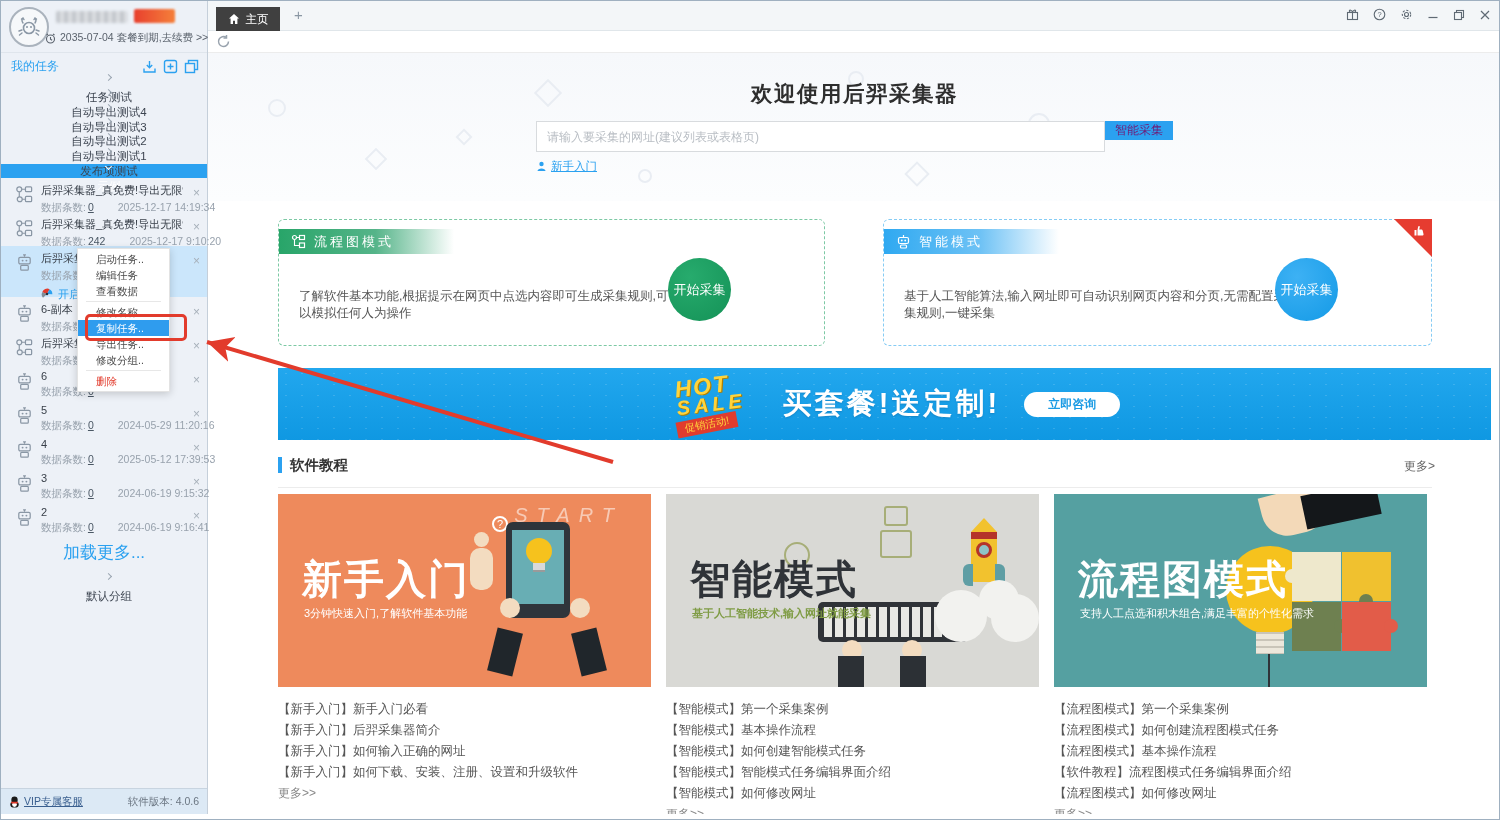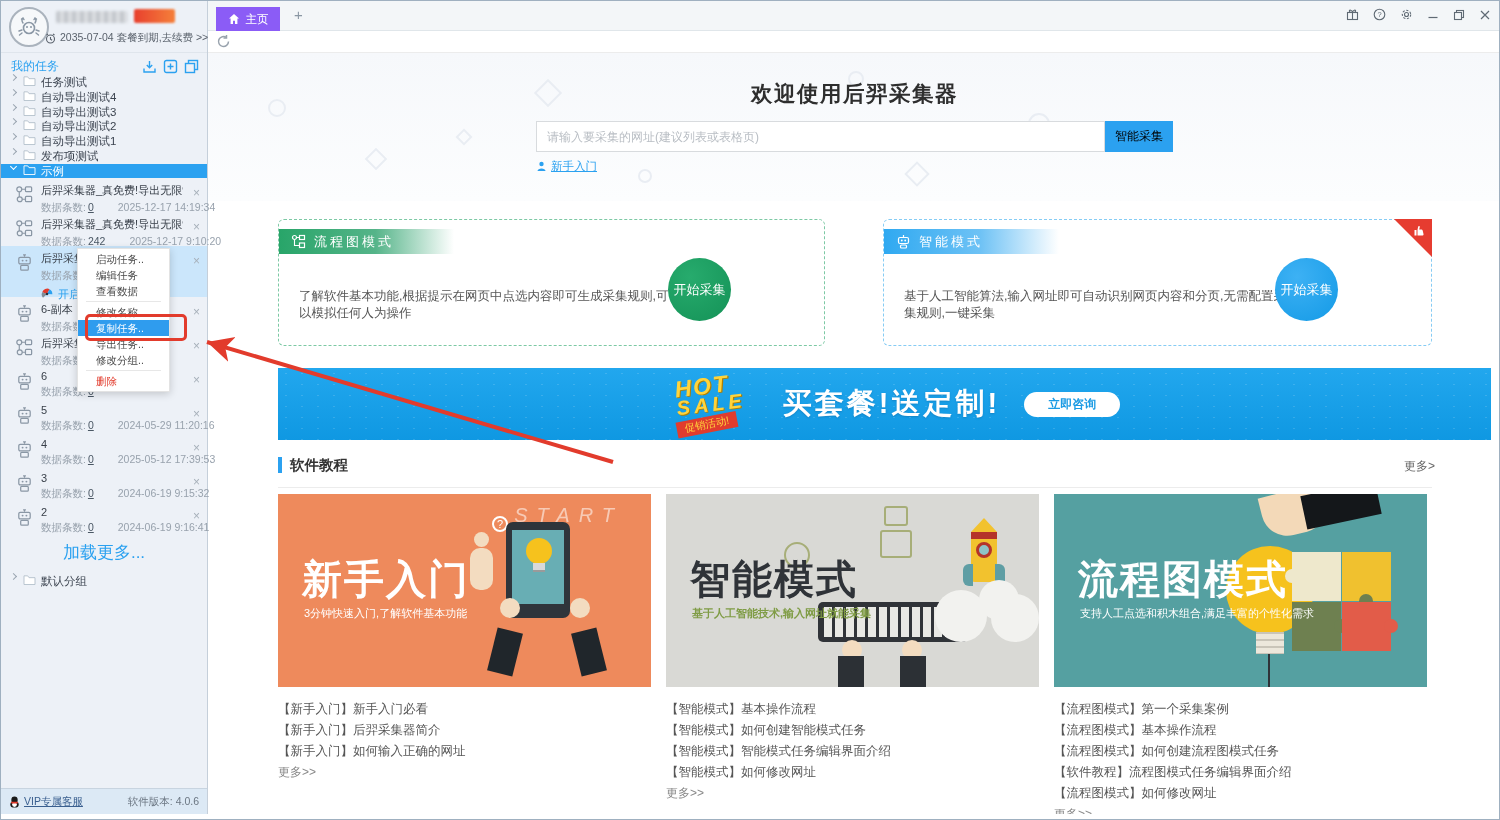--- a/index.html
+++ b/index.html
@@ -10,21 +10,21 @@
   #sidebar { position:absolute; left:0; top:0; width:207px; height:813px; background:#edf1f7; border-right:1px solid #c5cfda; z-index:10; }
   .side-user { height:52px; border-bottom:1px solid #dfe5ec; position:relative; }
   .logo-circle { position:absolute; left:8px; top:6px; width:40px; height:40px; border-radius:50%; border:2px solid #aab3bd; background:#f6f8fa; display:flex; align-items:center; justify-content:center; }
   .blur-name { position:absolute; left:55px; top:10px; width:72px; height:12px; background:repeating-linear-gradient(90deg,#c3c7cc 0 4px,#dadde1 4px 8px); filter:blur(1.5px); border-radius:2px; }
   .blur-badge { position:absolute; left:133px; top:8px; width:41px; height:14px; background:linear-gradient(90deg,#e8402e,#f5803a); filter:blur(1px); border-radius:2px; }
   .expiry { position:absolute; left:44px; top:30px; font-size:10.5px; color:#5a626c; display:flex; align-items:center; gap:4px; white-space:nowrap; }
   .side-head { height:22px; padding:5px 8px 0 10px; display:flex; align-items:center; }
   .side-head .sh-title { color:#2ba1f0; font-size:12px; flex:1; }
   .sh-icons { display:flex; gap:6px; }
   .sh-icons svg { cursor:pointer; }
-  .grp { display:flex; gap:5px; height:14.8px; padding-left:10px; font-size:11.5px; color:#3c4450; }
+  .grp { display:flex; align-items:center; gap:5px; height:14.8px; padding-left:10px; font-size:11.5px; color:#3c4450;flex-direction:column; }
   .chev-r { width:5px; height:5px; border-right:1.5px solid #9aa5b1; border-bottom:1.5px solid #9aa5b1; transform:rotate(-45deg); margin-right:2px; flex:0 0 auto; }
   .chev-d { width:5px; height:5px; border-right:1.5px solid #fff; border-bottom:1.5px solid #fff; transform:rotate(45deg); margin-right:2px; flex:0 0 auto; }
   .grp.sel-grp { background:#2ba1f0; color:#fff; height:14px; }
   .task { position:relative; height:34px; padding-top:5px; }
   .task .ticon { position:absolute; left:14px; top:7px; }
   .task .tname { margin-left:40px; font-size:11px; color:#39404a; white-space:nowrap; overflow:hidden; width:142px; }
   .task .tmeta { margin-left:40px; font-size:10.5px; color:#98a2ad; margin-top:3px; white-space:nowrap; }
   .task .tcl { }
   .task .tcount { color:#4a5764; text-decoration:underline; margin:0 4px 0 2px; cursor:pointer; }
   .task .tdate { margin-left:20px; }
@@ -42,37 +42,37 @@
   .cm-item { height:16px; line-height:16px; padding-left:18px; font-size:10.5px; color:#4a4a4a; cursor:pointer; white-space:nowrap; }
   .cm-item.hl { background:#2f9cee; color:#fff; }
   .cm-item.danger { color:#e23b2c; }
   .cm-div { border-top:1px solid #e7e7e7; margin:2px 8px; }
   #red-box { position:absolute; left:84px; top:313px; width:102px; height:27px; border:3px solid #e23b2c; border-radius:5px; z-index:60; pointer-events:none; }
   #arrow-overlay { position:absolute; left:0; top:0; width:1500px; height:820px; z-index:55; pointer-events:none; }
 
   
   #main { position:absolute; left:207px; top:0; width:1293px; height:813px; }
   #tabbar { height:30px; background:#f3f6f8; border-bottom:1px solid #e0e6ea; position:relative; }
-  .tab-home { position:absolute; left:8px; top:6px; height:24px; width:64px; background:#8b5cf6; color:#fff; display:flex; align-items:center; justify-content:center; gap:6px; font-size:11.5px; cursor:pointer; }
+  .tab-home { position:absolute; left:8px; top:6px; height:24px; width:64px; background:#404040; color:#fff; display:flex; align-items:center; justify-content:center; gap:6px; font-size:11.5px; cursor:pointer; }
   .tab-plus { position:absolute; left:86px; top:5px; font-size:15px; color:#8a97a3; cursor:pointer; }
   .win-icons { position:absolute; right:10px; top:7px; display:flex; gap:14px; align-items:center; }
   .win-icons > span { cursor:pointer; display:flex; }
   #toolbar { height:22px; background:#fff; border-bottom:1px solid #ececec; position:relative; }
   .refresh { position:absolute; left:8px; top:3px; cursor:pointer; }
   #content { position:relative; height:761px; background:#fff; overflow:hidden; }
 
   .hero { position:absolute; left:0; top:0; width:100%; height:148px; background:linear-gradient(180deg,#f6f8fb,#fcfdfe); }
   .doodle { position:absolute; border:2px solid #e9edf3; }
   .doodle.c { border-radius:50%; }
   .doodle.d { transform:rotate(45deg); }
   .hero-title { position:absolute; top:26px; left:0; width:100%; text-align:center; font-size:21.5px; font-weight:bold; color:#2e2e2e; letter-spacing:1.5px; }
   .search-row { position:absolute; top:68px; left:328px; width:637px; height:31px; }
   .search-input { position:absolute; left:0; top:0; width:569px; height:31px; border:1px solid #d8dbde; padding:0 10px; font-size:12px; color:#333; background:#fff; outline:none; font-family:inherit; }
   .search-input::placeholder { color:#b9bec4; }
-  .smart-btn { position:absolute; right:0; top:0; width:68px; height:31px; background:#2ba1f0; color:#000000; font-size:12px; border:none; cursor:pointer; font-family:Liberation Serif, serif; }
+  .smart-btn { position:absolute; right:0; top:0; width:68px; height:19px; background:#2ba1f0; color:#701a75; font-size:12px; border:none; cursor:pointer; font-family:Liberation Serif, serif; }
   .beginner { position:absolute; top:106px; left:328px; display:flex; align-items:center; gap:4px; font-size:11.5px; color:#2ba1f0; }
   .beginner a { color:#2ba1f0; text-decoration:underline; cursor:pointer; }
 
   .mcard { position:absolute; top:166px; height:127px; background:#fff; border-radius:6px; }
   .mcard.green { left:70px; width:547px; border:1px dashed #7cc9a4; }
   .mcard.blue  { left:675px; width:549px; border:1px dashed #86ccf4; }
   .mhead { position:absolute; left:0; top:9px; height:25px; width:175px; display:flex; align-items:center; gap:8px; padding-left:12px; color:#fff; font-size:13px; letter-spacing:3px; white-space:nowrap; }
   .green .mhead { background:linear-gradient(90deg,#28a569,#55b489 55%,rgba(255,255,255,0)); }
   .blue  .mhead { background:linear-gradient(90deg,#2fa9f1,#6ec2f5 55%,rgba(255,255,255,0)); }
   .mdesc { position:absolute; left:20px; top:68px; width:372px; font-size:12.5px; color:#555; line-height:17px; }
@@ -528,20 +528,21 @@
         <div class="sleeveA" style="left:298px;top:136px;transform:rotate(-14deg);"></div>
         <div class="handA" style="left:222px;top:104px;"></div>
         <div class="handA" style="left:292px;top:104px;"></div>
         <div class="ill-title">新手入门</div>
         <div class="ill-sub">3分钟快速入门,了解软件基本功能</div>
       </div>
       <div class="tlinks">
         <div class="tlink">【新手入门】新手入门必看</div>
         <div class="tlink">【新手入门】后羿采集器简介</div>
         <div class="tlink">【新手入门】如何输入正确的网址</div>
+        <div class="tlink">【新手入门】如何下载、安装、注册、设置和升级软件</div>
         <div class="tmore">更多&gt;&gt;</div>
       </div>
     </div>
 
     <div class="tut t1">
       <div class="till">
         <div class="robot-sk"></div>
           <div class="robot-sk2"></div>
           <div class="bulb-sk"></div>
         <div class="kb"></div>
@@ -555,20 +556,21 @@
           <div class="rocket-win"></div>
         <div class="rocket-finL"></div>
           <div class="rocket-finR"></div>
         <div class="cloud" style="right:20px;top:86px;width:40px;height:40px;"></div>
         <div class="cloud" style="right:52px;top:96px;width:52px;height:52px;"></div>
         <div class="cloud" style="right:0px;top:100px;width:48px;height:48px;"></div>
         <div class="ill-title">智能模式</div>
         <div class="ill-sub">基于人工智能技术,输入网址就能采集</div>
       </div>
       <div class="tlinks">
+        <div class="tlink">【智能模式】第一个采集案例</div>
         <div class="tlink">【智能模式】基本操作流程</div>
         <div class="tlink">【智能模式】如何创建智能模式任务</div>
         <div class="tlink">【智能模式】智能模式任务编辑界面介绍</div>
         <div class="tlink">【智能模式】如何修改网址</div>
         <div class="tmore">更多&gt;&gt;</div>
       </div>
     </div>
 
     <div class="tut t2">
       <div class="till">
@@ -587,22 +589,22 @@
             <div class="nub" style="background:#6e8050;right:-7px;top:17px;"></div>
           </div>
         <div class="pz p4">
             <div class="nub" style="background:#e25c49;right:-7px;top:17px;"></div>
           </div>
         <div class="ill-title">流程图模式</div>
         <div class="ill-sub">支持人工点选和积木组合,满足丰富的个性化需求</div>
       </div>
       <div class="tlinks">
         <div class="tlink">【流程图模式】第一个采集案例</div>
+        <div class="tlink">【流程图模式】如何创建流程图模式任务</div>
         <div class="tlink">【流程图模式】基本操作流程</div>
-        <div class="tlink">【流程图模式】如何创建流程图模式任务</div>
         <div class="tlink">【软件教程】流程图模式任务编辑界面介绍</div>
         <div class="tlink">【流程图模式】如何修改网址</div>
         <div class="tmore">更多&gt;&gt;</div>
       </div>
     </div>
   </div>
 </div>
 
 <div id="ctx-menu">
   <div class="cm-item">启动任务..</div>

